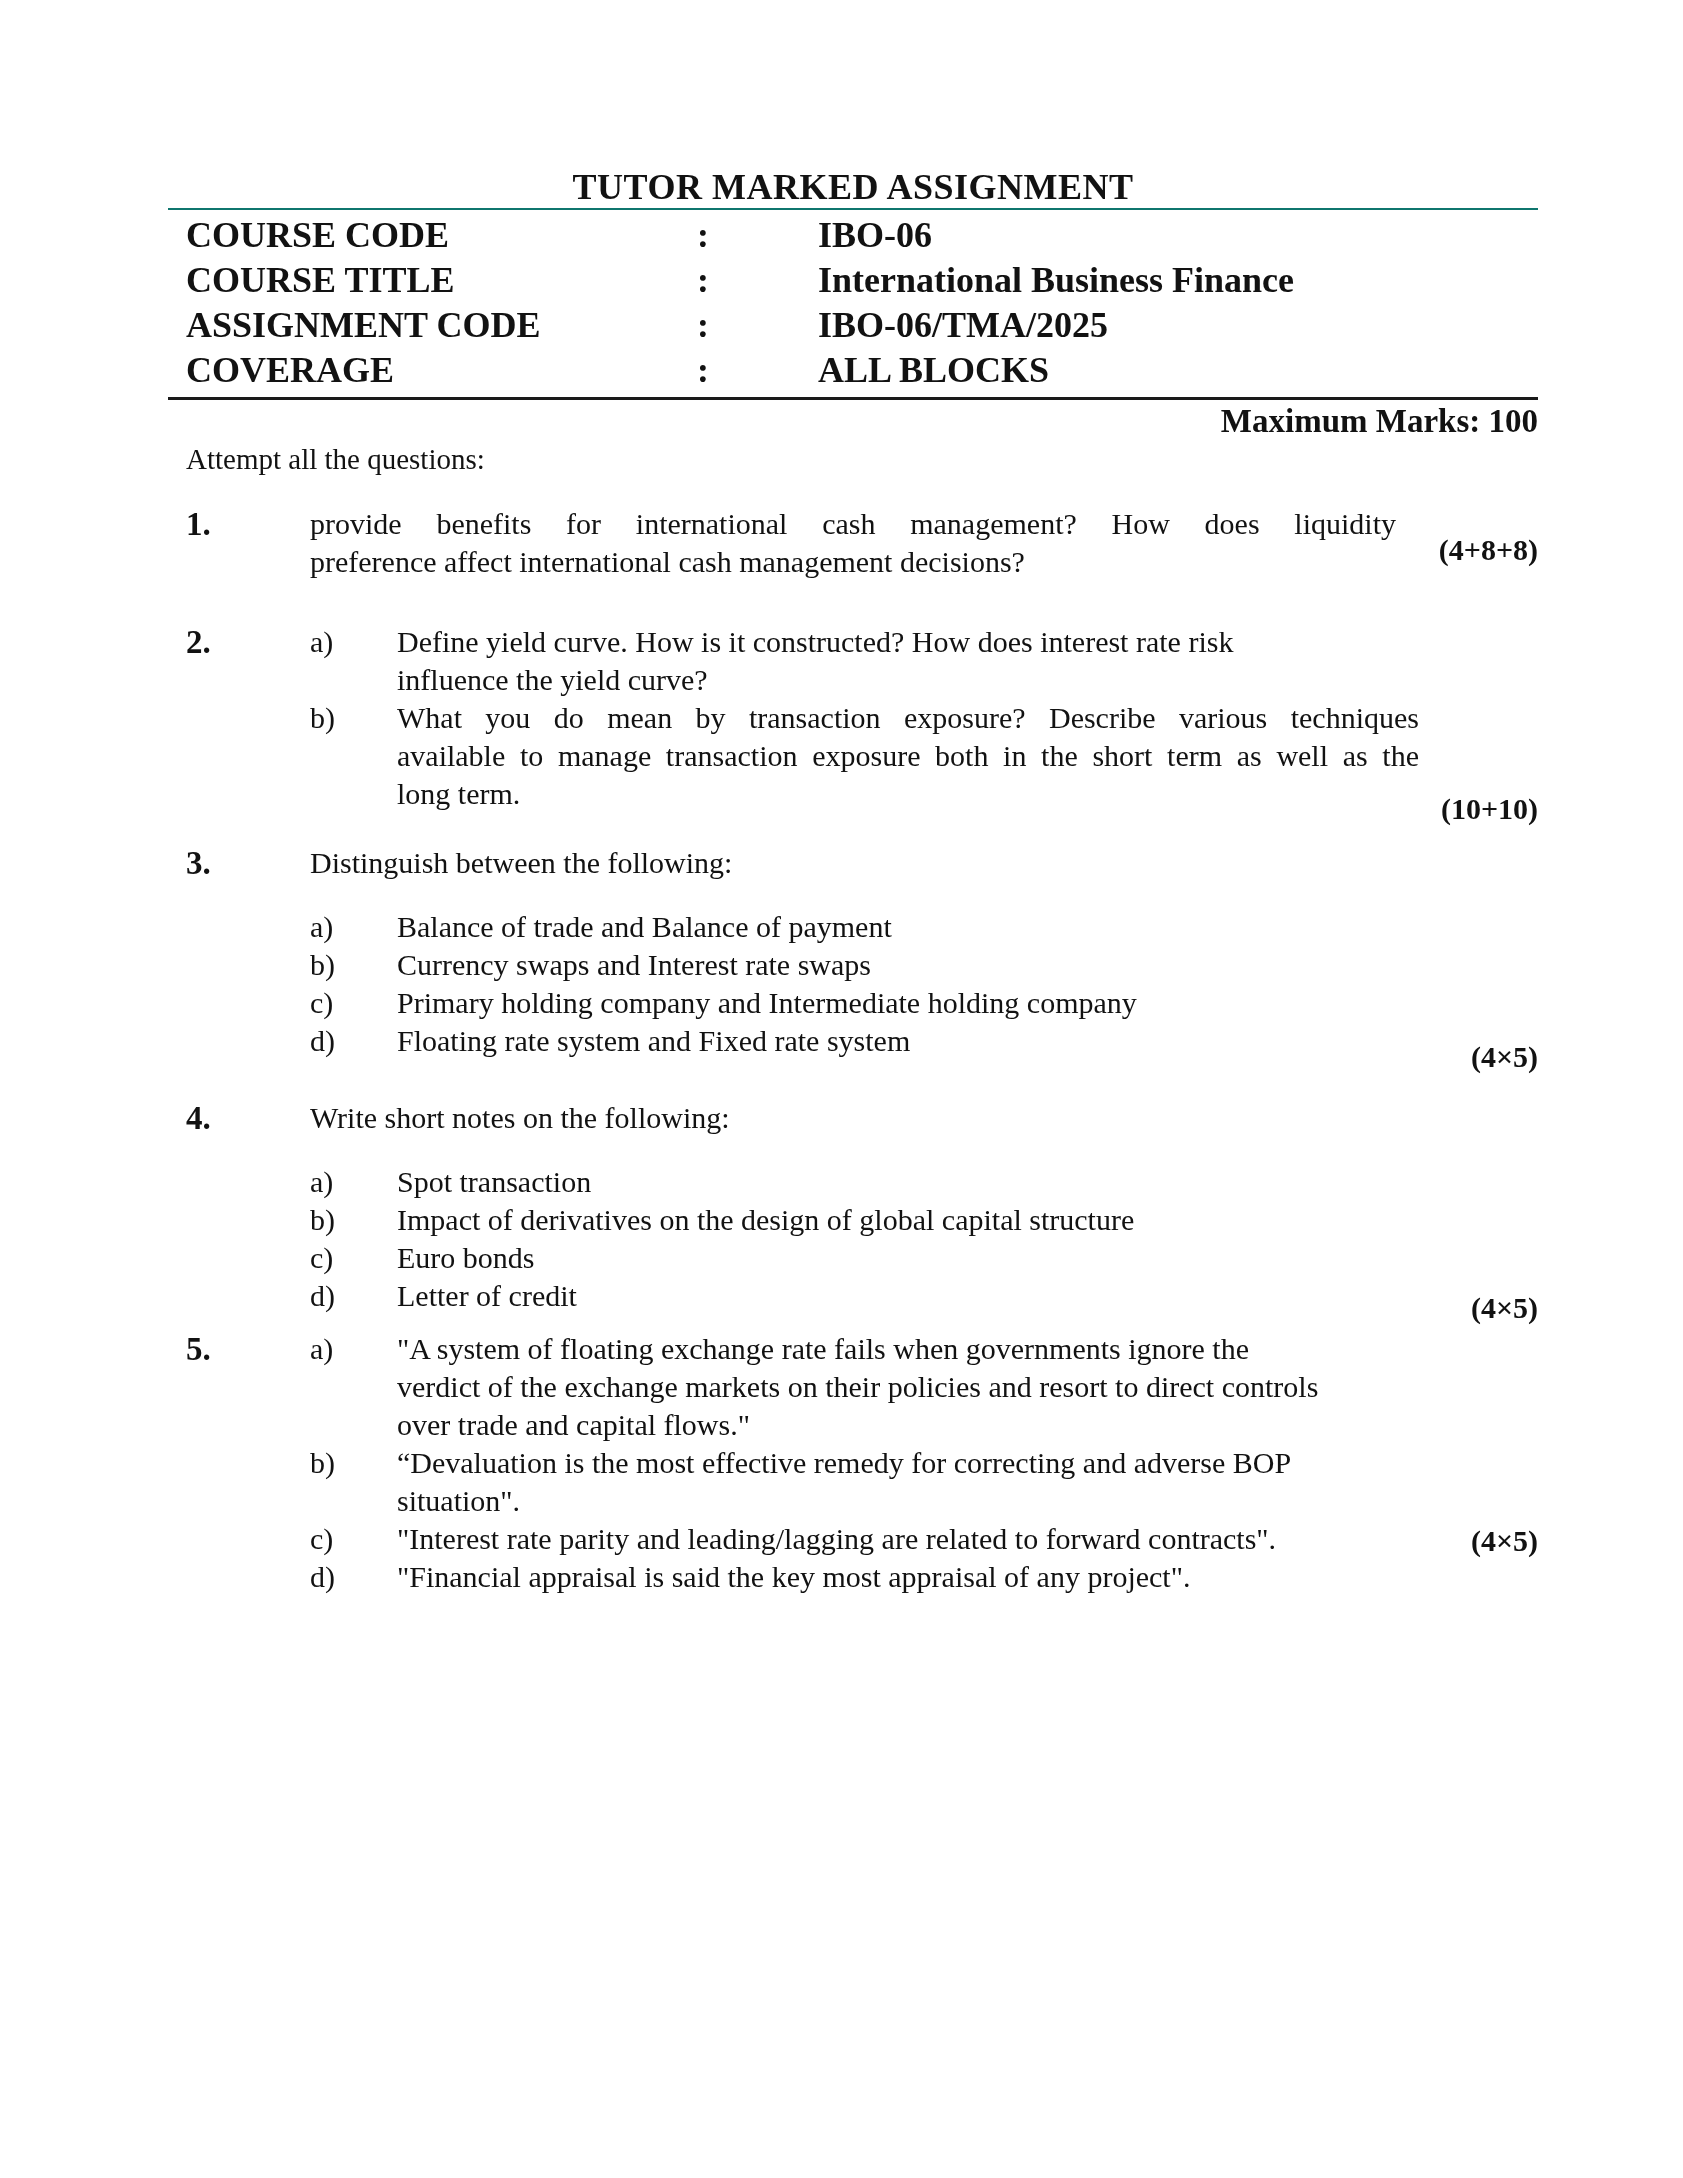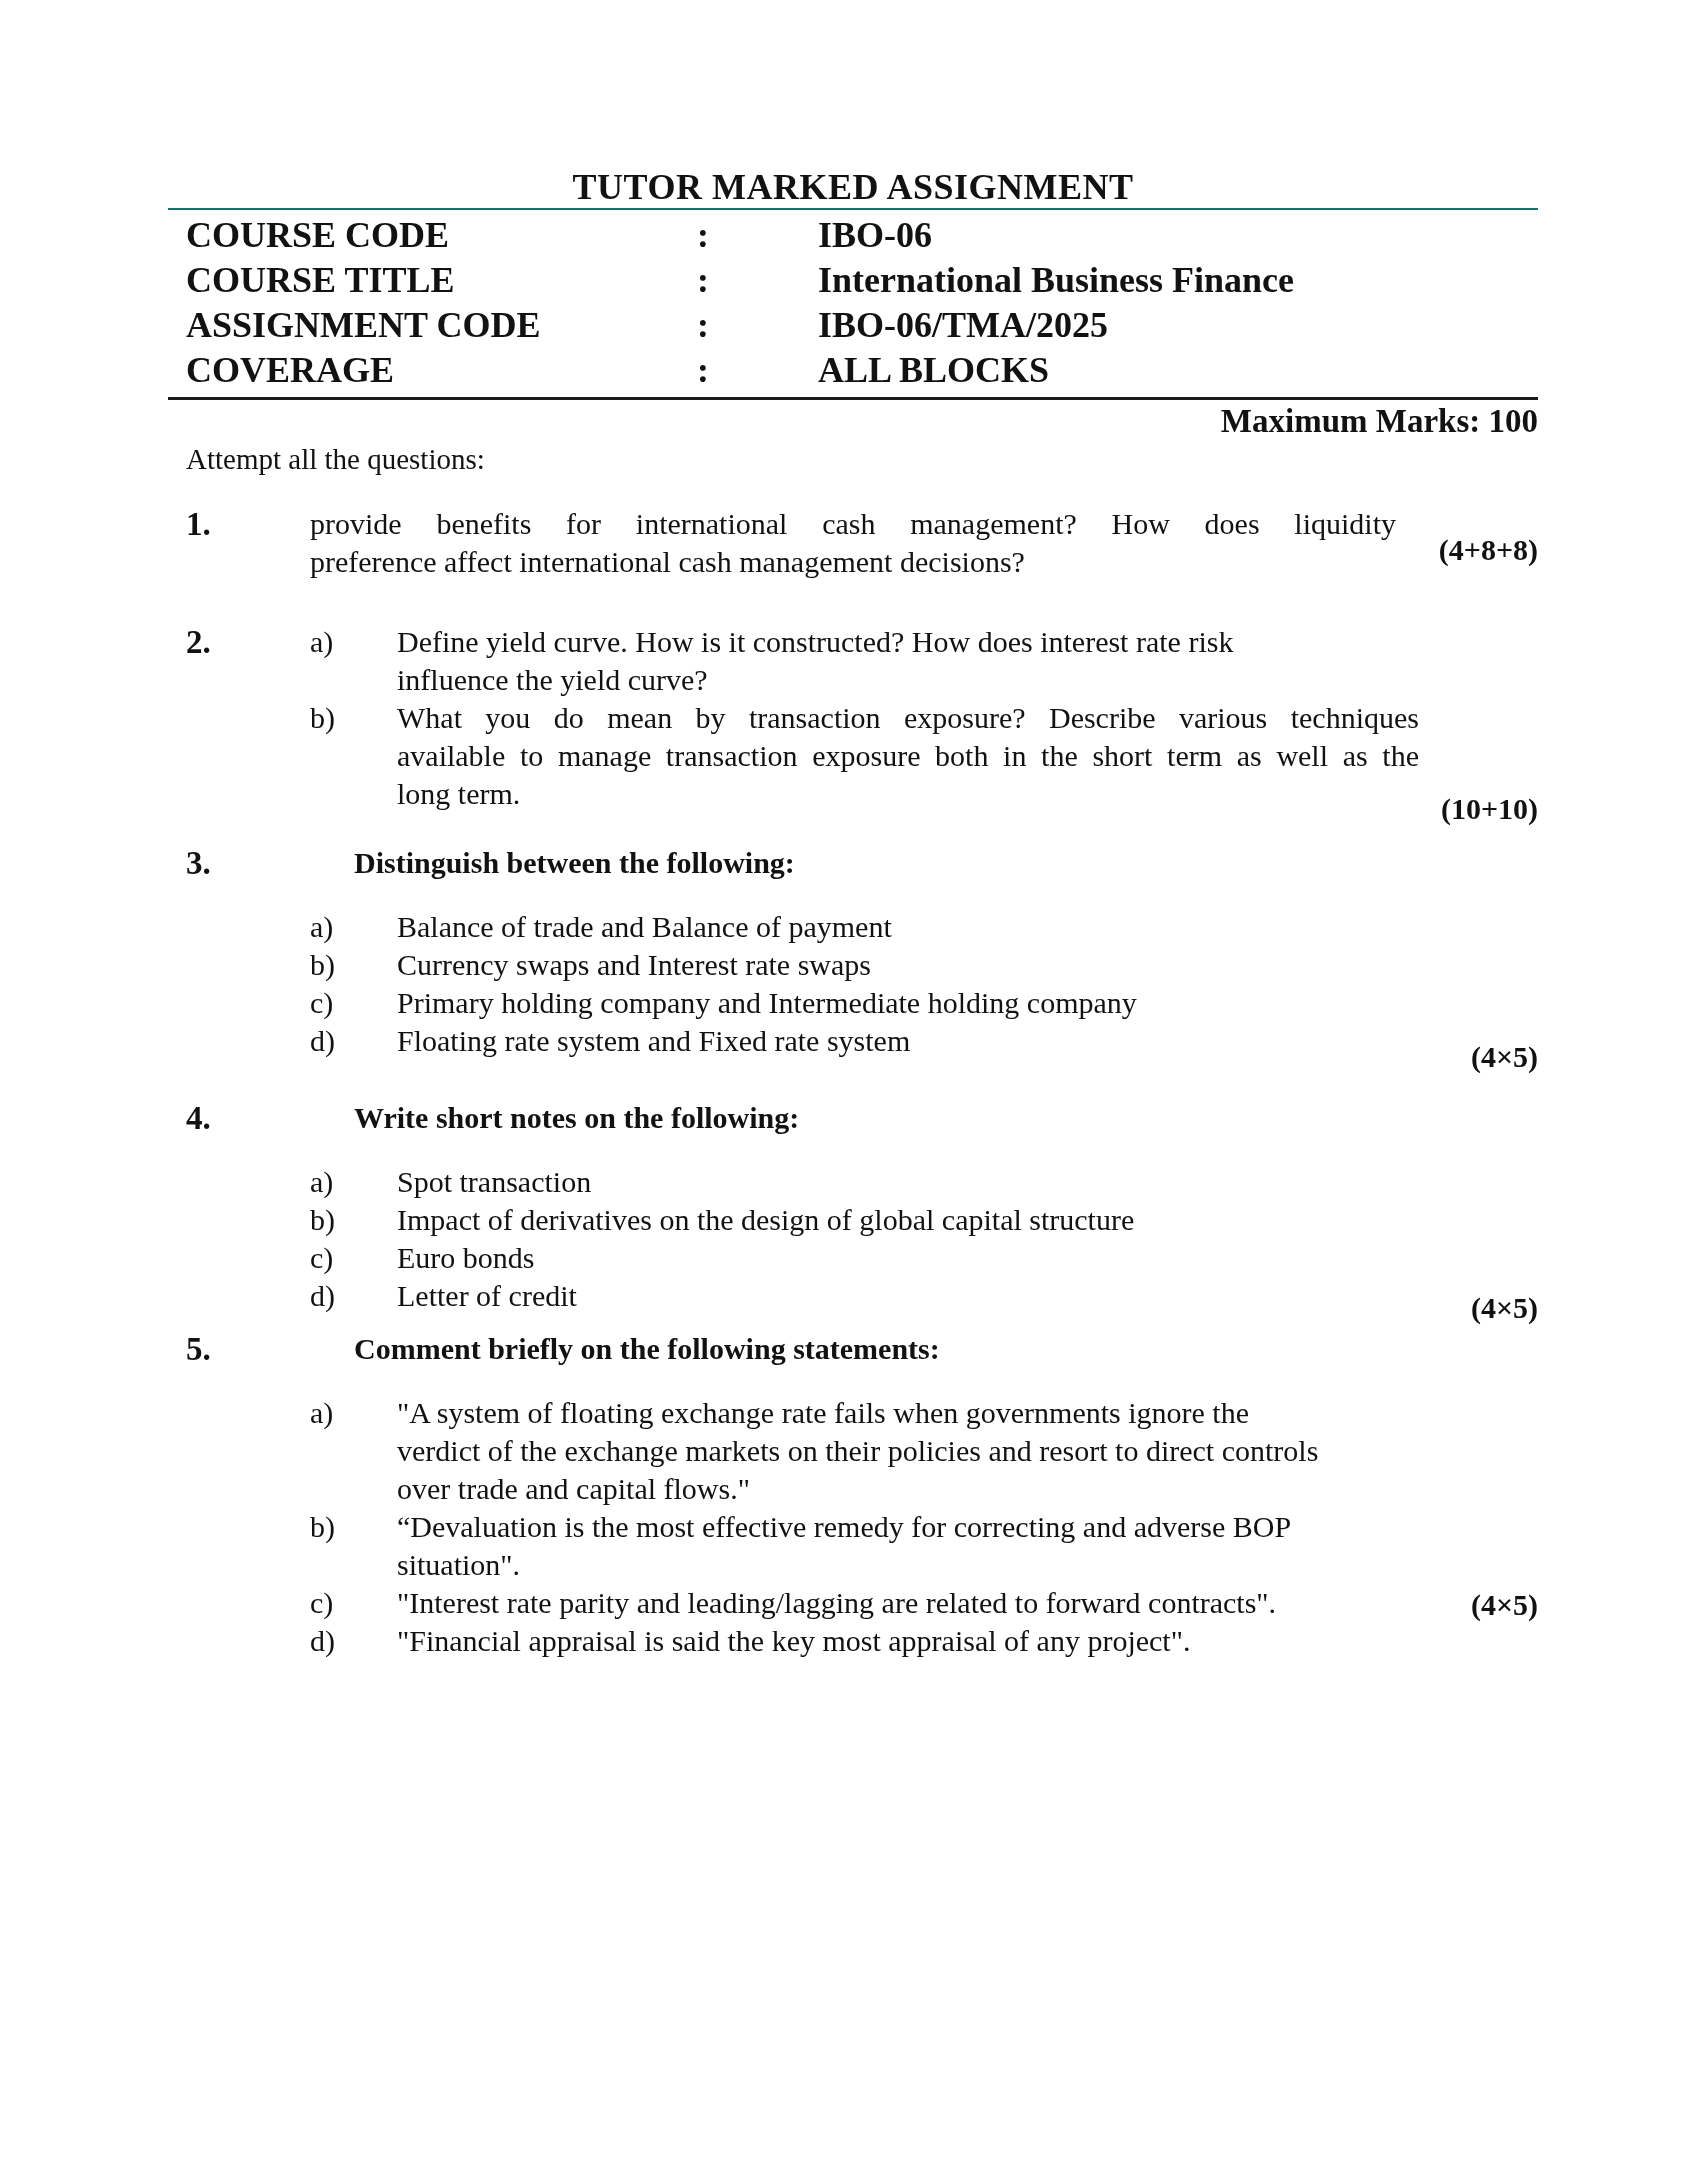--- a/index.html
+++ b/index.html
@@ -36,21 +36,21 @@
   }
 
   
   .qblock{
     position:relative;display:flex;padding-left:18px;box-sizing:border-box;
   }
   .qnum{
     width:124px;flex:none;font-size:33px;font-weight:bold;line-height:38px;
   }
   .qbody{width:1086px;flex:none;font-size:30px;line-height:38px;}
-  .qheading{font-weight:bold;margin-bottom:26px;margin-left:44px;}
+  .qheading{font-weight:normal;margin-bottom:26px;}
   .line{white-space:nowrap;}
   .jl{text-align:justify;text-align-last:justify;}
   .ptext{width:1086px;}
   .item{display:flex;}
   .iletter{width:64px;flex:none;}
   .itext{width:1022px;flex:none;margin-left:23px;}
   .marks{
     position:absolute;right:0;font-size:30px;font-weight:bold;line-height:38px;
   }
   .q1{margin-top:27px;} .q1 .marks{bottom:12px;text-align:center;}
@@ -186,21 +186,20 @@
               <div class="itext">
                 <div class="line">Letter of credit</div>
               </div>
             </div>
           </div>
           <div class="marks">(4×5)</div>
         </div>
         <div class="qblock q5">
           <div class="qnum">5.</div>
           <div class="qbody">
-            <div class="qheading">Comment briefly on the following statements:</div>
             <div class="item">
               <div class="iletter">a)</div>
               <div class="itext">
                 <div class="line">"A system of floating exchange rate fails when governments ignore the</div>
                 <div class="line">verdict of the exchange markets on their policies and resort to direct controls</div>
                 <div class="line">over trade and capital flows."</div>
               </div>
             </div>
             <div class="item">
               <div class="iletter">b)</div>

